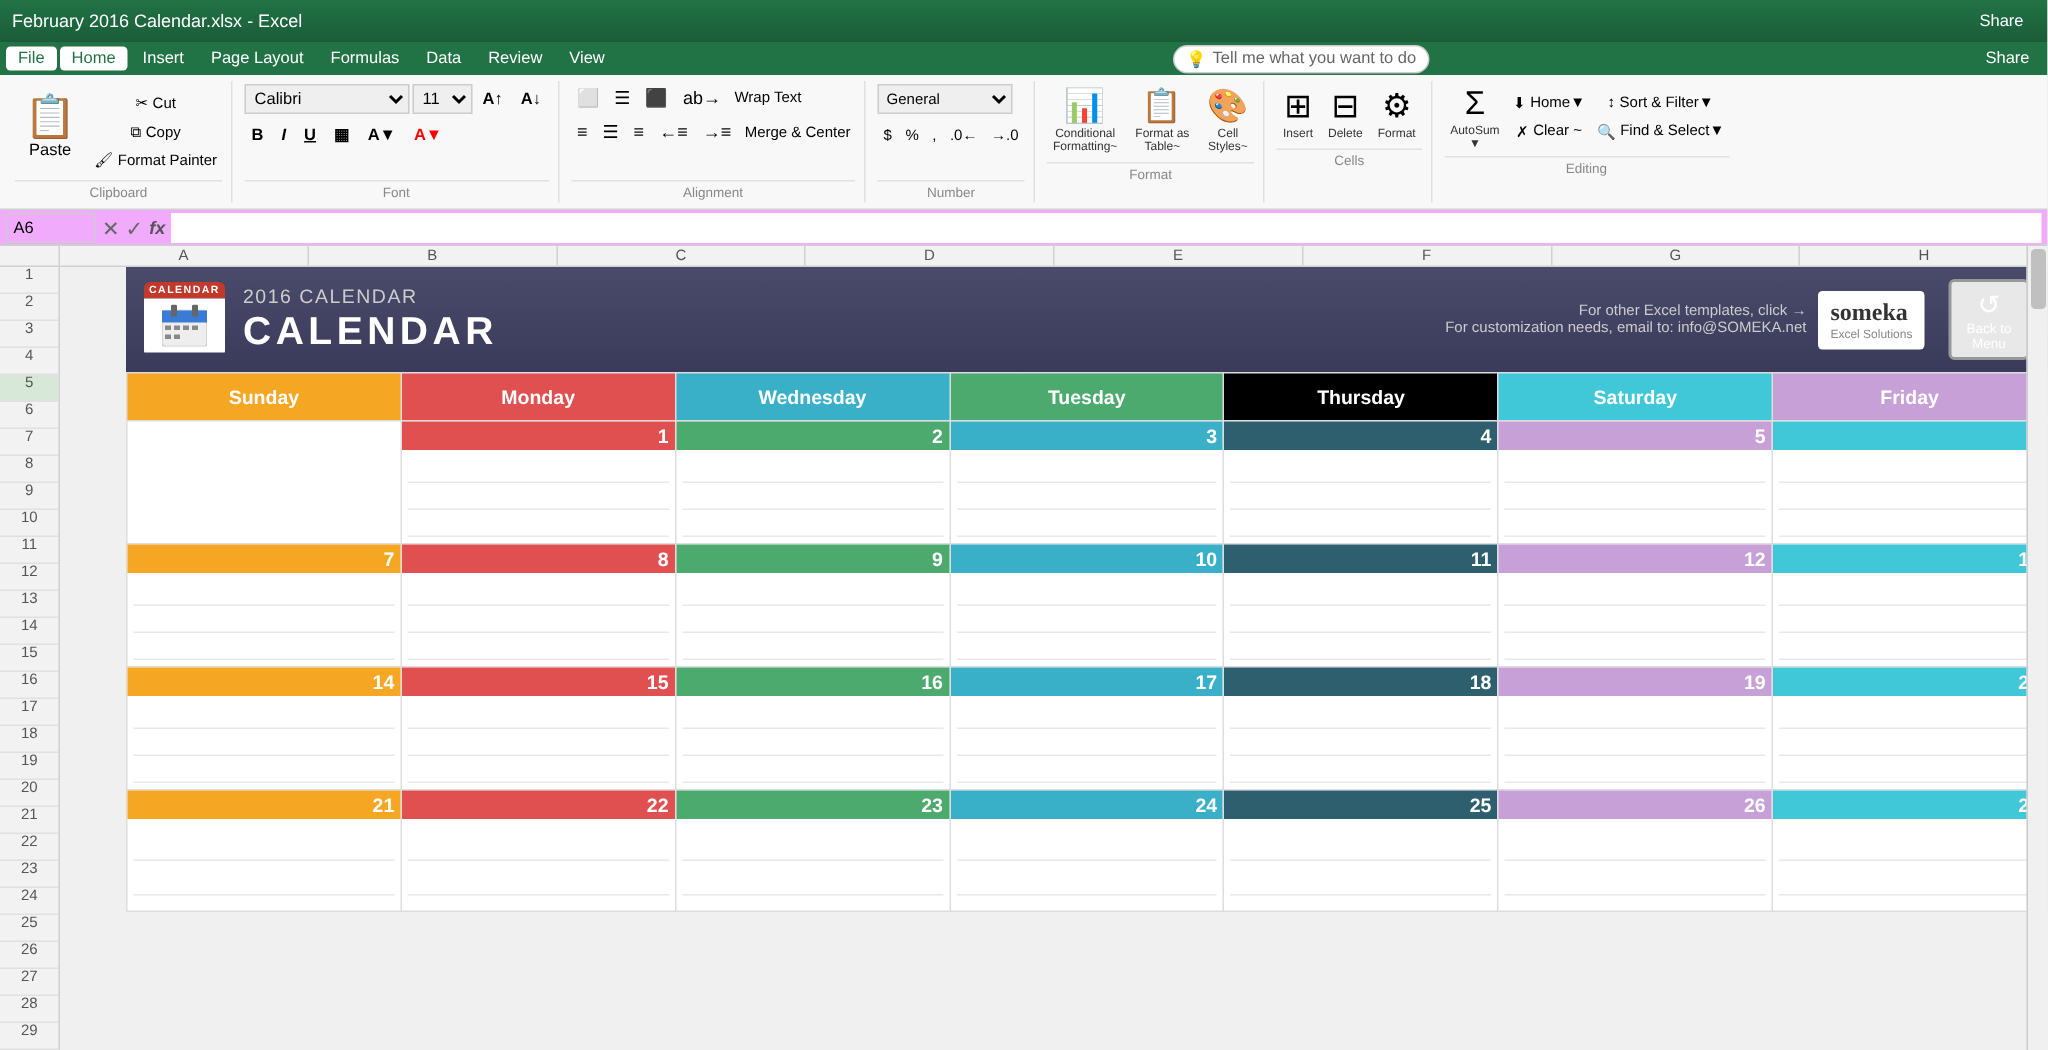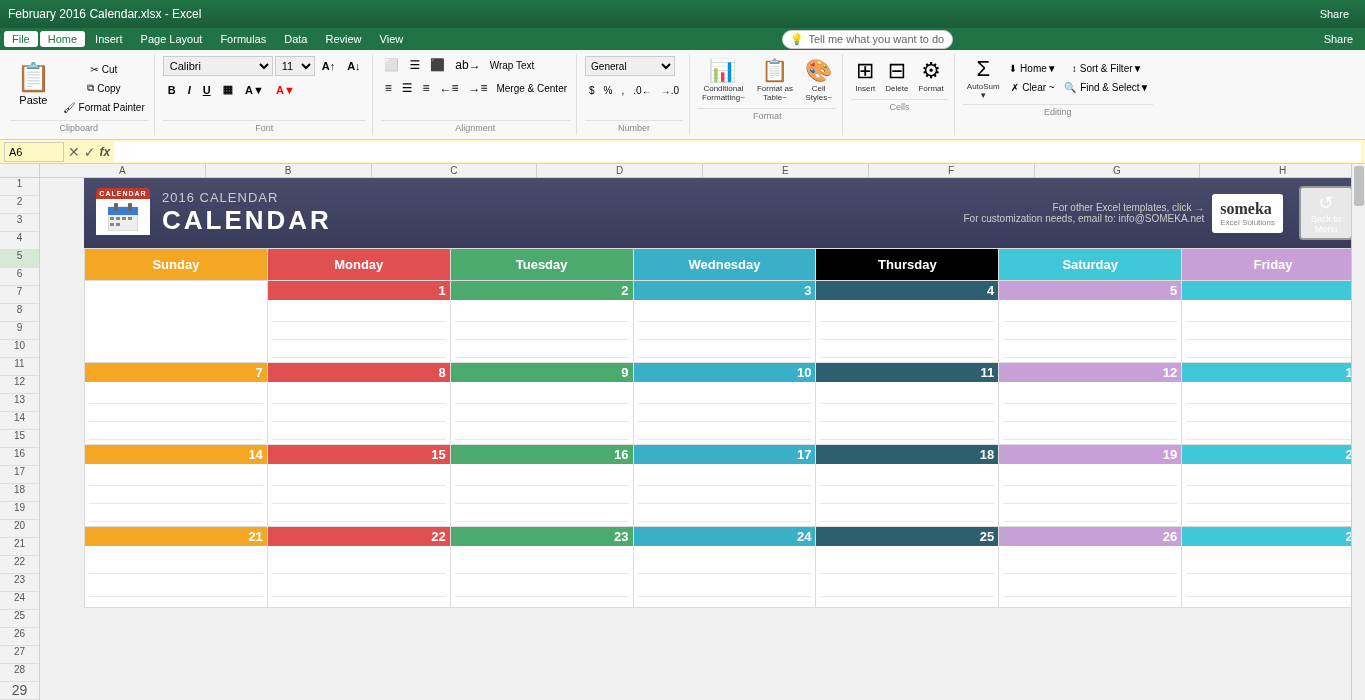--- a/index.html
+++ b/index.html
@@ -140,21 +140,21 @@
       cursor: pointer;
       padding: 1px 4px;
       border: 1px solid transparent;
       border-radius: 2px;
     }
 
     
     .formula-bar {
       display: flex;
       align-items: center;
-      background: #fef9c3;
+      background: #f0abfc;
       border-bottom: 1px solid #d0d0d0;
       height: 24px;
       padding: 0 4px;
       gap: 4px;
     }
     .cell-ref-box {
       border: 1px solid #ccc;
       padding: 1px 4px;
       font-size: 11px;
       width: 60px;
@@ -592,21 +592,21 @@
         <div style="height:18px;border-bottom:1px solid #e0e0e0;text-align:center;font-size:10px;color:#555;">19</div>
         <div style="height:18px;border-bottom:1px solid #e0e0e0;text-align:center;font-size:10px;color:#555;">20</div>
         <div style="height:18px;border-bottom:1px solid #e0e0e0;text-align:center;font-size:10px;color:#555;">21</div>
         <div style="height:18px;border-bottom:1px solid #e0e0e0;text-align:center;font-size:10px;color:#555;">22</div>
         <div style="height:18px;border-bottom:1px solid #e0e0e0;text-align:center;font-size:10px;color:#555;">23</div>
         <div style="height:18px;border-bottom:1px solid #e0e0e0;text-align:center;font-size:10px;color:#555;">24</div>
         <div style="height:18px;border-bottom:1px solid #e0e0e0;text-align:center;font-size:10px;color:#555;">25</div>
         <div style="height:18px;border-bottom:1px solid #e0e0e0;text-align:center;font-size:10px;color:#555;">26</div>
         <div style="height:18px;border-bottom:1px solid #e0e0e0;text-align:center;font-size:10px;color:#555;">27</div>
         <div style="height:18px;border-bottom:1px solid #e0e0e0;text-align:center;font-size:10px;color:#555;">28</div>
-        <div style="height:18px;border-bottom:1px solid #e0e0e0;text-align:center;font-size:14px;color:#555;">29</div>
+        <div style="height:18px;border-bottom:1px solid #e0e0e0;text-align:center;font-size:10px;color:#555;">29</div>
 
       </div>
 
       <div style="flex:1;overflow:hidden;padding-left:44px;">
 
         <div class="calendar-header">
 
           <div style="width:54px;height:50px;margin-right:12px;border-radius:4px;overflow:hidden;flex-shrink:0;">
             <div style="background:#c0392b;color:white;font-size:7px;text-align:center;letter-spacing:1px;padding:2px 0;font-weight:bold;">CALENDAR</div>
             <div style="background:white;height:36px;display:flex;align-items:center;justify-content:center;">
@@ -639,22 +639,22 @@
           <div class="back-btn">
             <span style="font-size:18px;">↺</span>
             <span style="font-size:9px;">Back to</span>
             <span style="font-size:9px;">Menu</span>
           </div>
         </div>
 
         <div class="days-header">
           <div class="day-header sunday">Sunday</div>
           <div class="day-header monday">Monday</div>
+          <div class="day-header wednesday">Wednesday</div>
           <div class="day-header tuesday">Tuesday</div>
-          <div class="day-header wednesday">Wednesday</div>
           <div class="day-header thursday">Thursday</div>
           <div class="day-header saturday">Saturday</div>
           <div class="day-header friday">Friday</div>
         </div>
 
         <div class="calendar-grid">
 
           <div class="empty-cell"></div>
           <div class="calendar-cell">
             <div class="cell-number monday">1</div>

